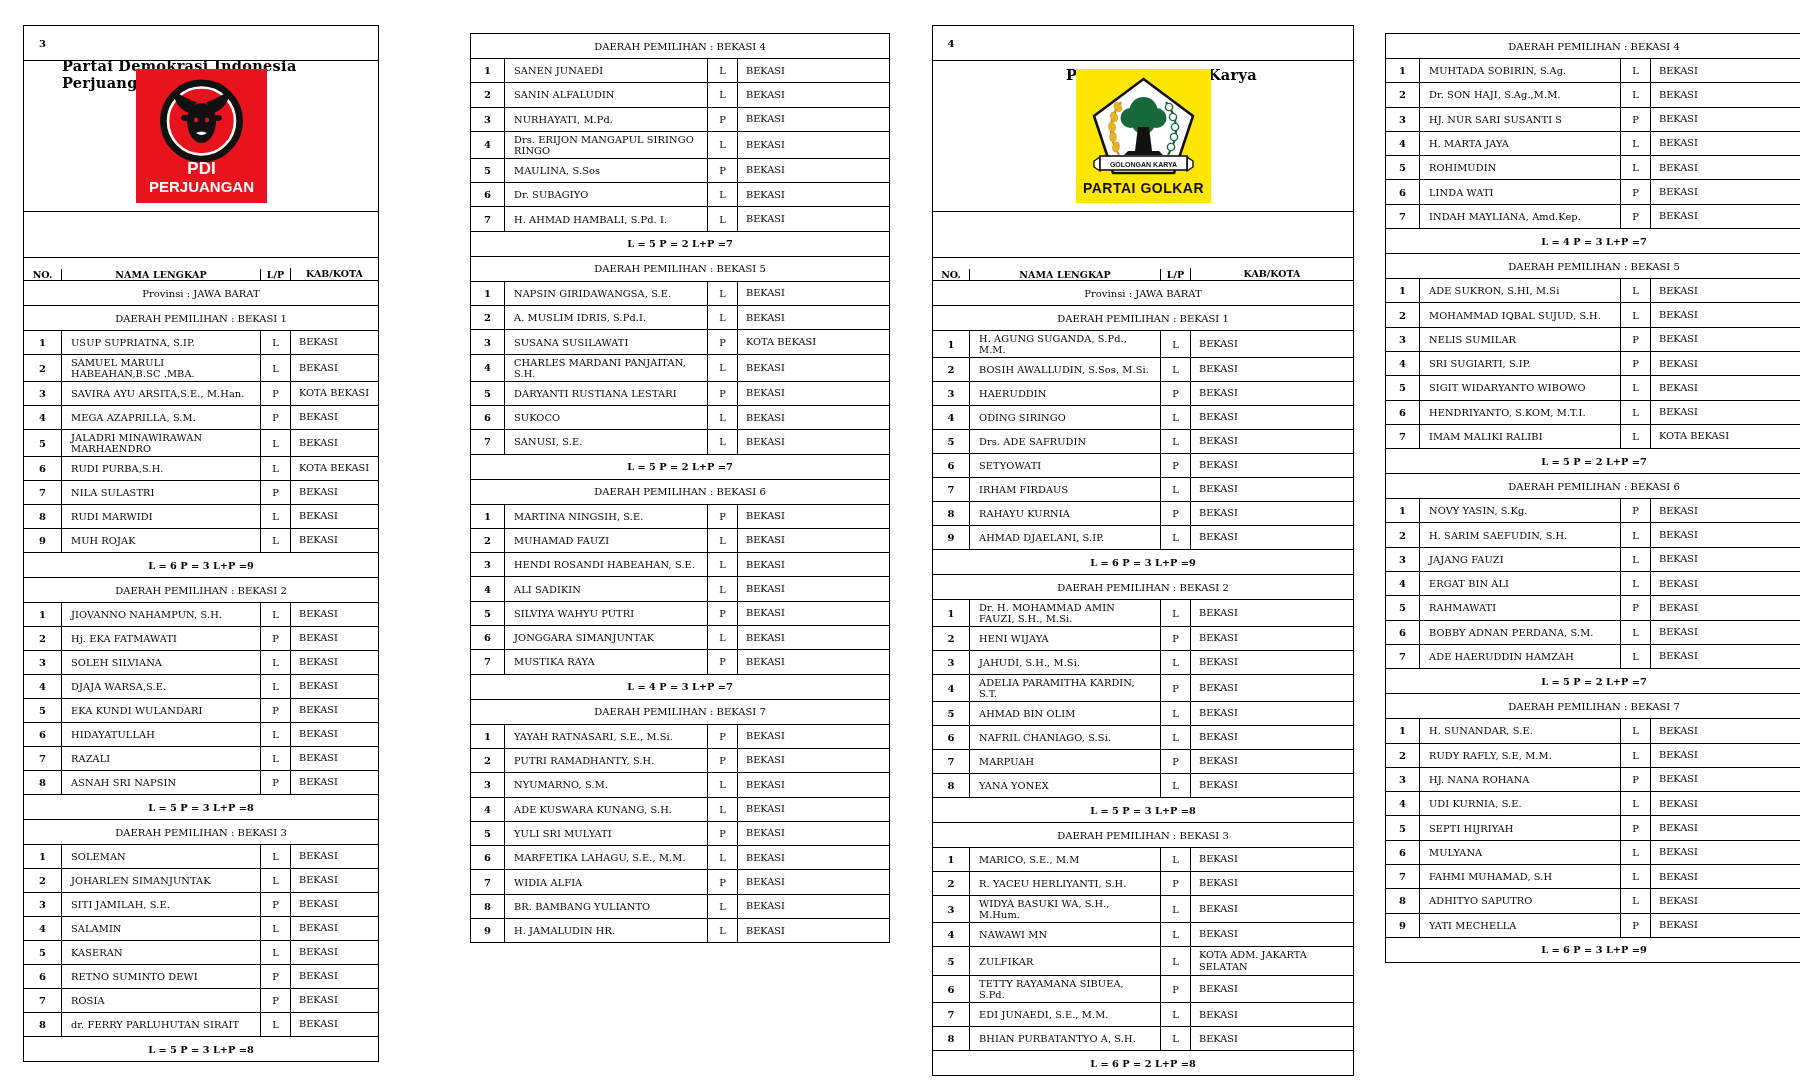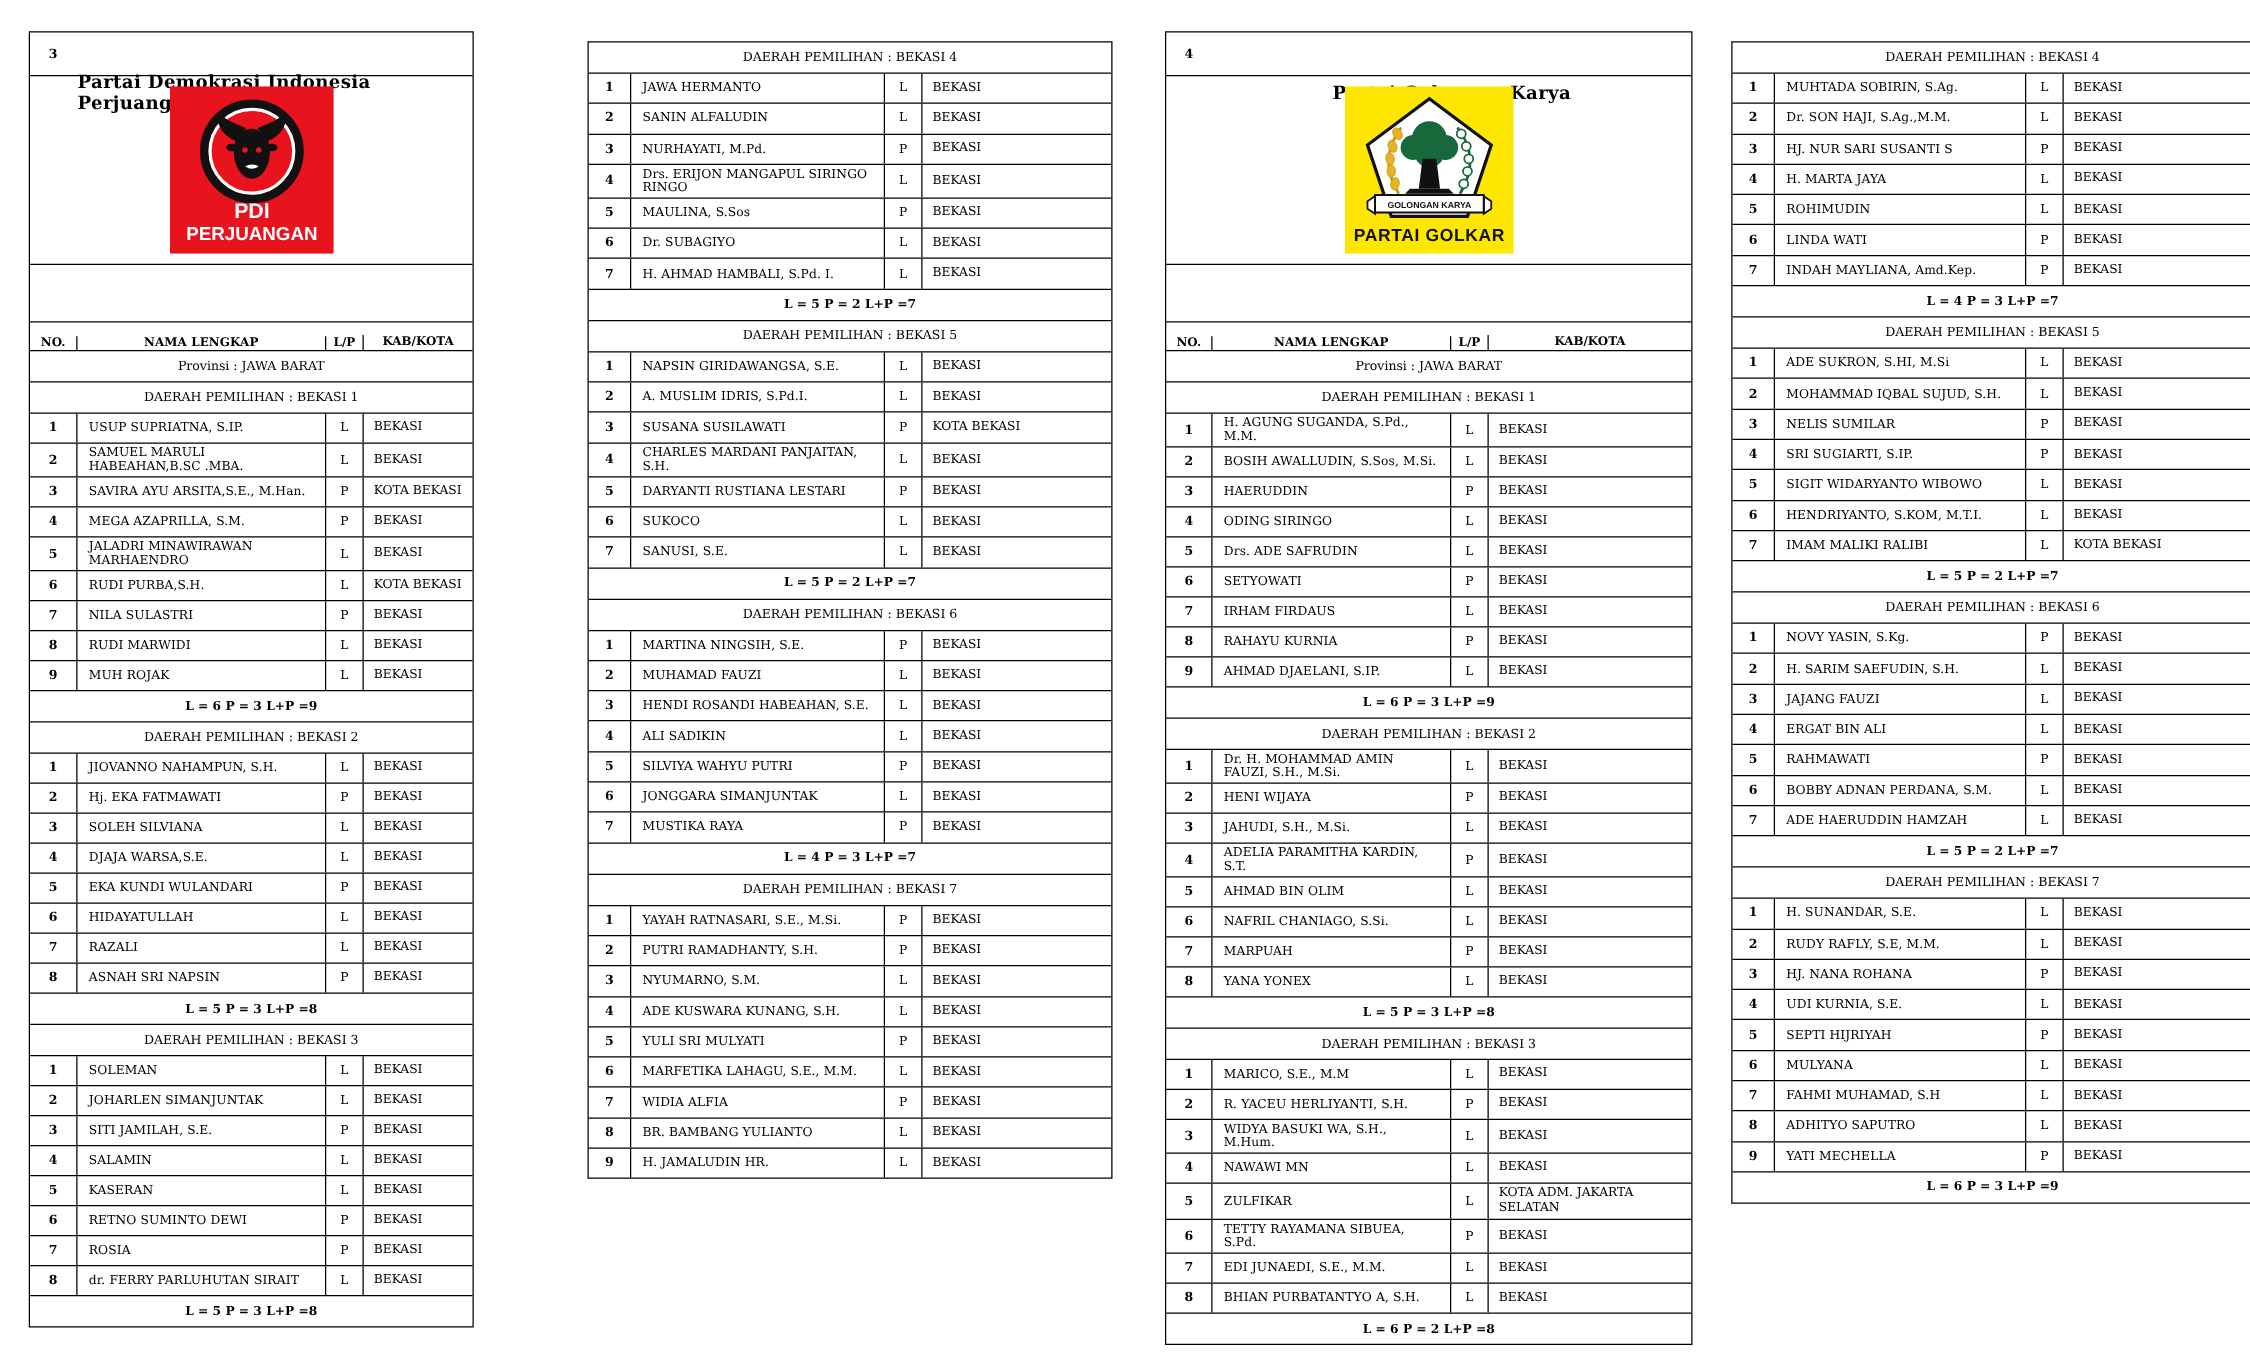--- a/index.html
+++ b/index.html
@@ -238,21 +238,21 @@
         <div class="cell full">L = 5 P = 3 L+P =8</div>
       </div>
     </div>
 
   <div class="col col2">
       <div class="row sec-head">
         <div class="cell full">DAERAH PEMILIHAN : BEKASI 4</div>
       </div>
       <div class="row cand">
         <div class="cell c-no">1</div>
-        <div class="cell c-name">JAWA HERMANTO</div>
+        <div class="cell c-name">SANEN JUNAEDI</div>
         <div class="cell c-lp">L</div>
         <div class="cell c-kab">BEKASI</div>
       </div>
       <div class="row cand">
         <div class="cell c-no">2</div>
         <div class="cell c-name">SANIN ALFALUDIN</div>
         <div class="cell c-lp">L</div>
         <div class="cell c-kab">BEKASI</div>
       </div>
       <div class="row cand">

